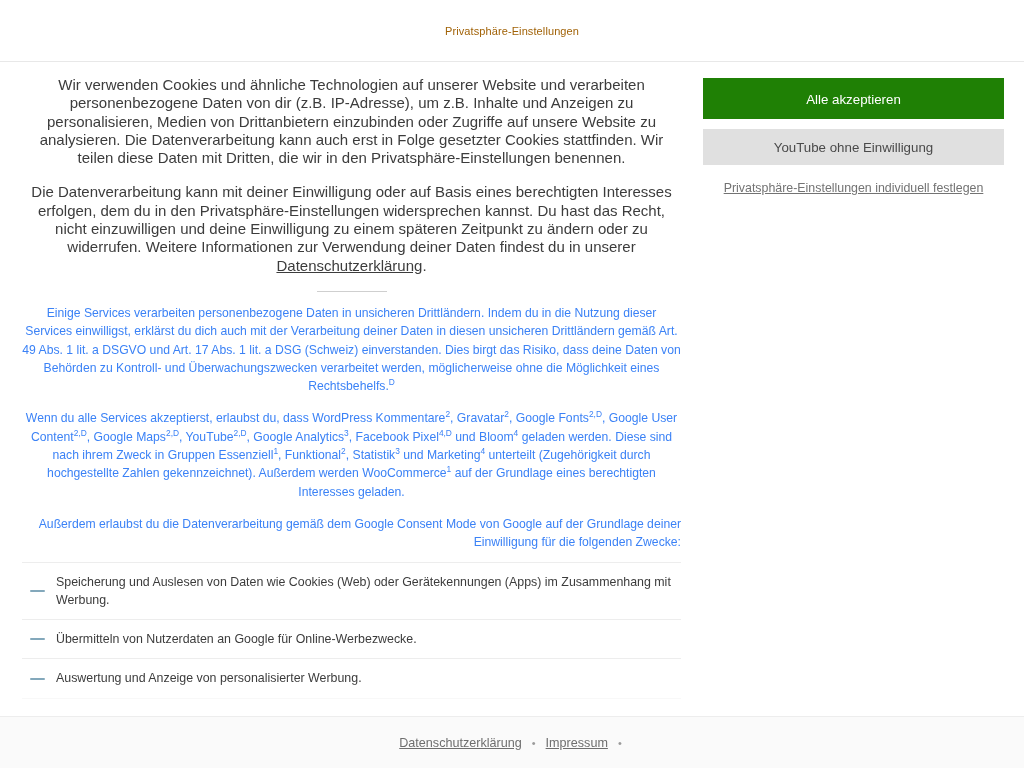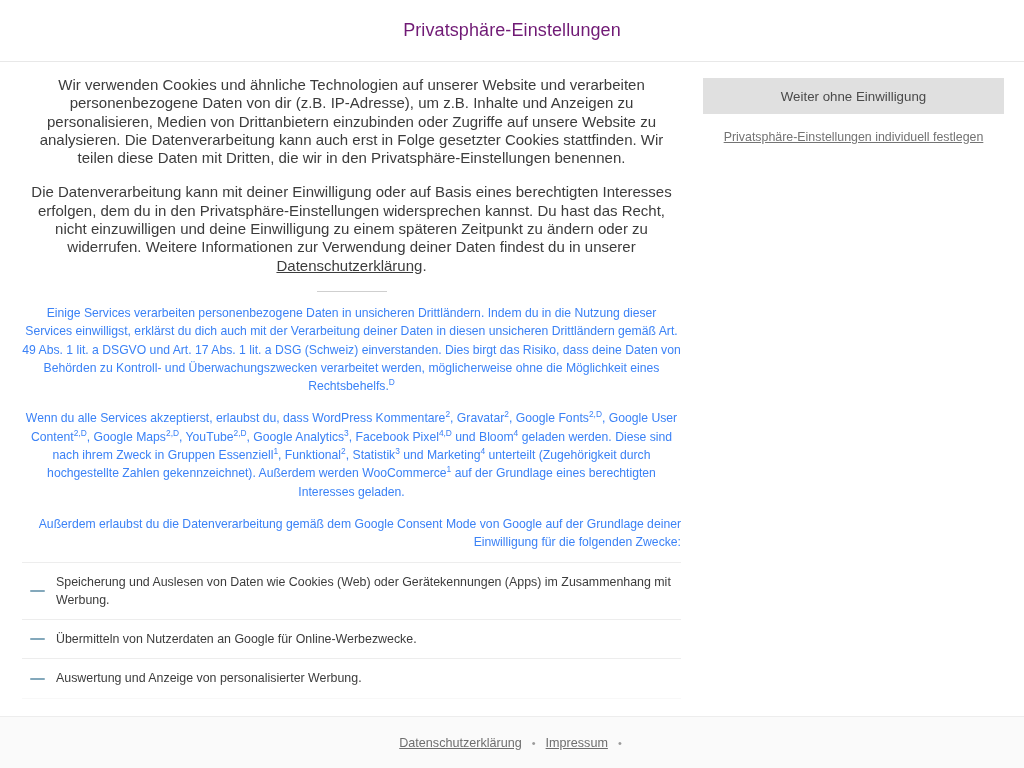--- a/index.html
+++ b/index.html
@@ -25,22 +25,22 @@
   .banner-header {
     flex: 0 0 auto;
     height: 62px;
     display: flex;
     align-items: center;
     justify-content: center;
     border-bottom: 1px solid #e8e8e8;
     background: #ffffff;
   }
   .banner-title {
-    font-size: 18px;
-    color: #701a75;
+    font-size: 11px;
+    color: #a16207;
     font-weight: 400;
     letter-spacing: .1px;
   }
 
   
   .banner-body {
     flex: 1 1 auto;
     display: flex;
     align-items: flex-start;
     overflow: hidden;
@@ -237,21 +237,22 @@
           <li class="purpose-item">
             <span class="dash-icon"></span>
             <span class="purpose-text">Speichern und Auslesen von Daten wie Cookies (Web) oder Gerätekennungen (Apps) im Zusammenhang mit Analysen (z. B. Besuchsdauer).</span>
           </li>
         </ul>
 
       <div class="fade-bottom"></div>
     </div>
 
     <div class="side-col">
-      <button class="btn btn-deny">Weiter ohne Einwilligung</button>
+      <button class="btn btn-accept-all">Alle akzeptieren</button>
+      <button class="btn btn-deny">YouTube ohne Einwilligung</button>
       <a class="btn btn-individual" href="#">Privatsphäre-Einstellungen individuell festlegen</a>
     </div>
 
   </div>
 
   <div class="banner-footer">
     <a class="footer-link" href="#">Datenschutzerklärung</a>
     <span class="footer-sep">•</span>
     <a class="footer-link" href="#">Impressum</a>
     <span class="footer-sep">•</span>

